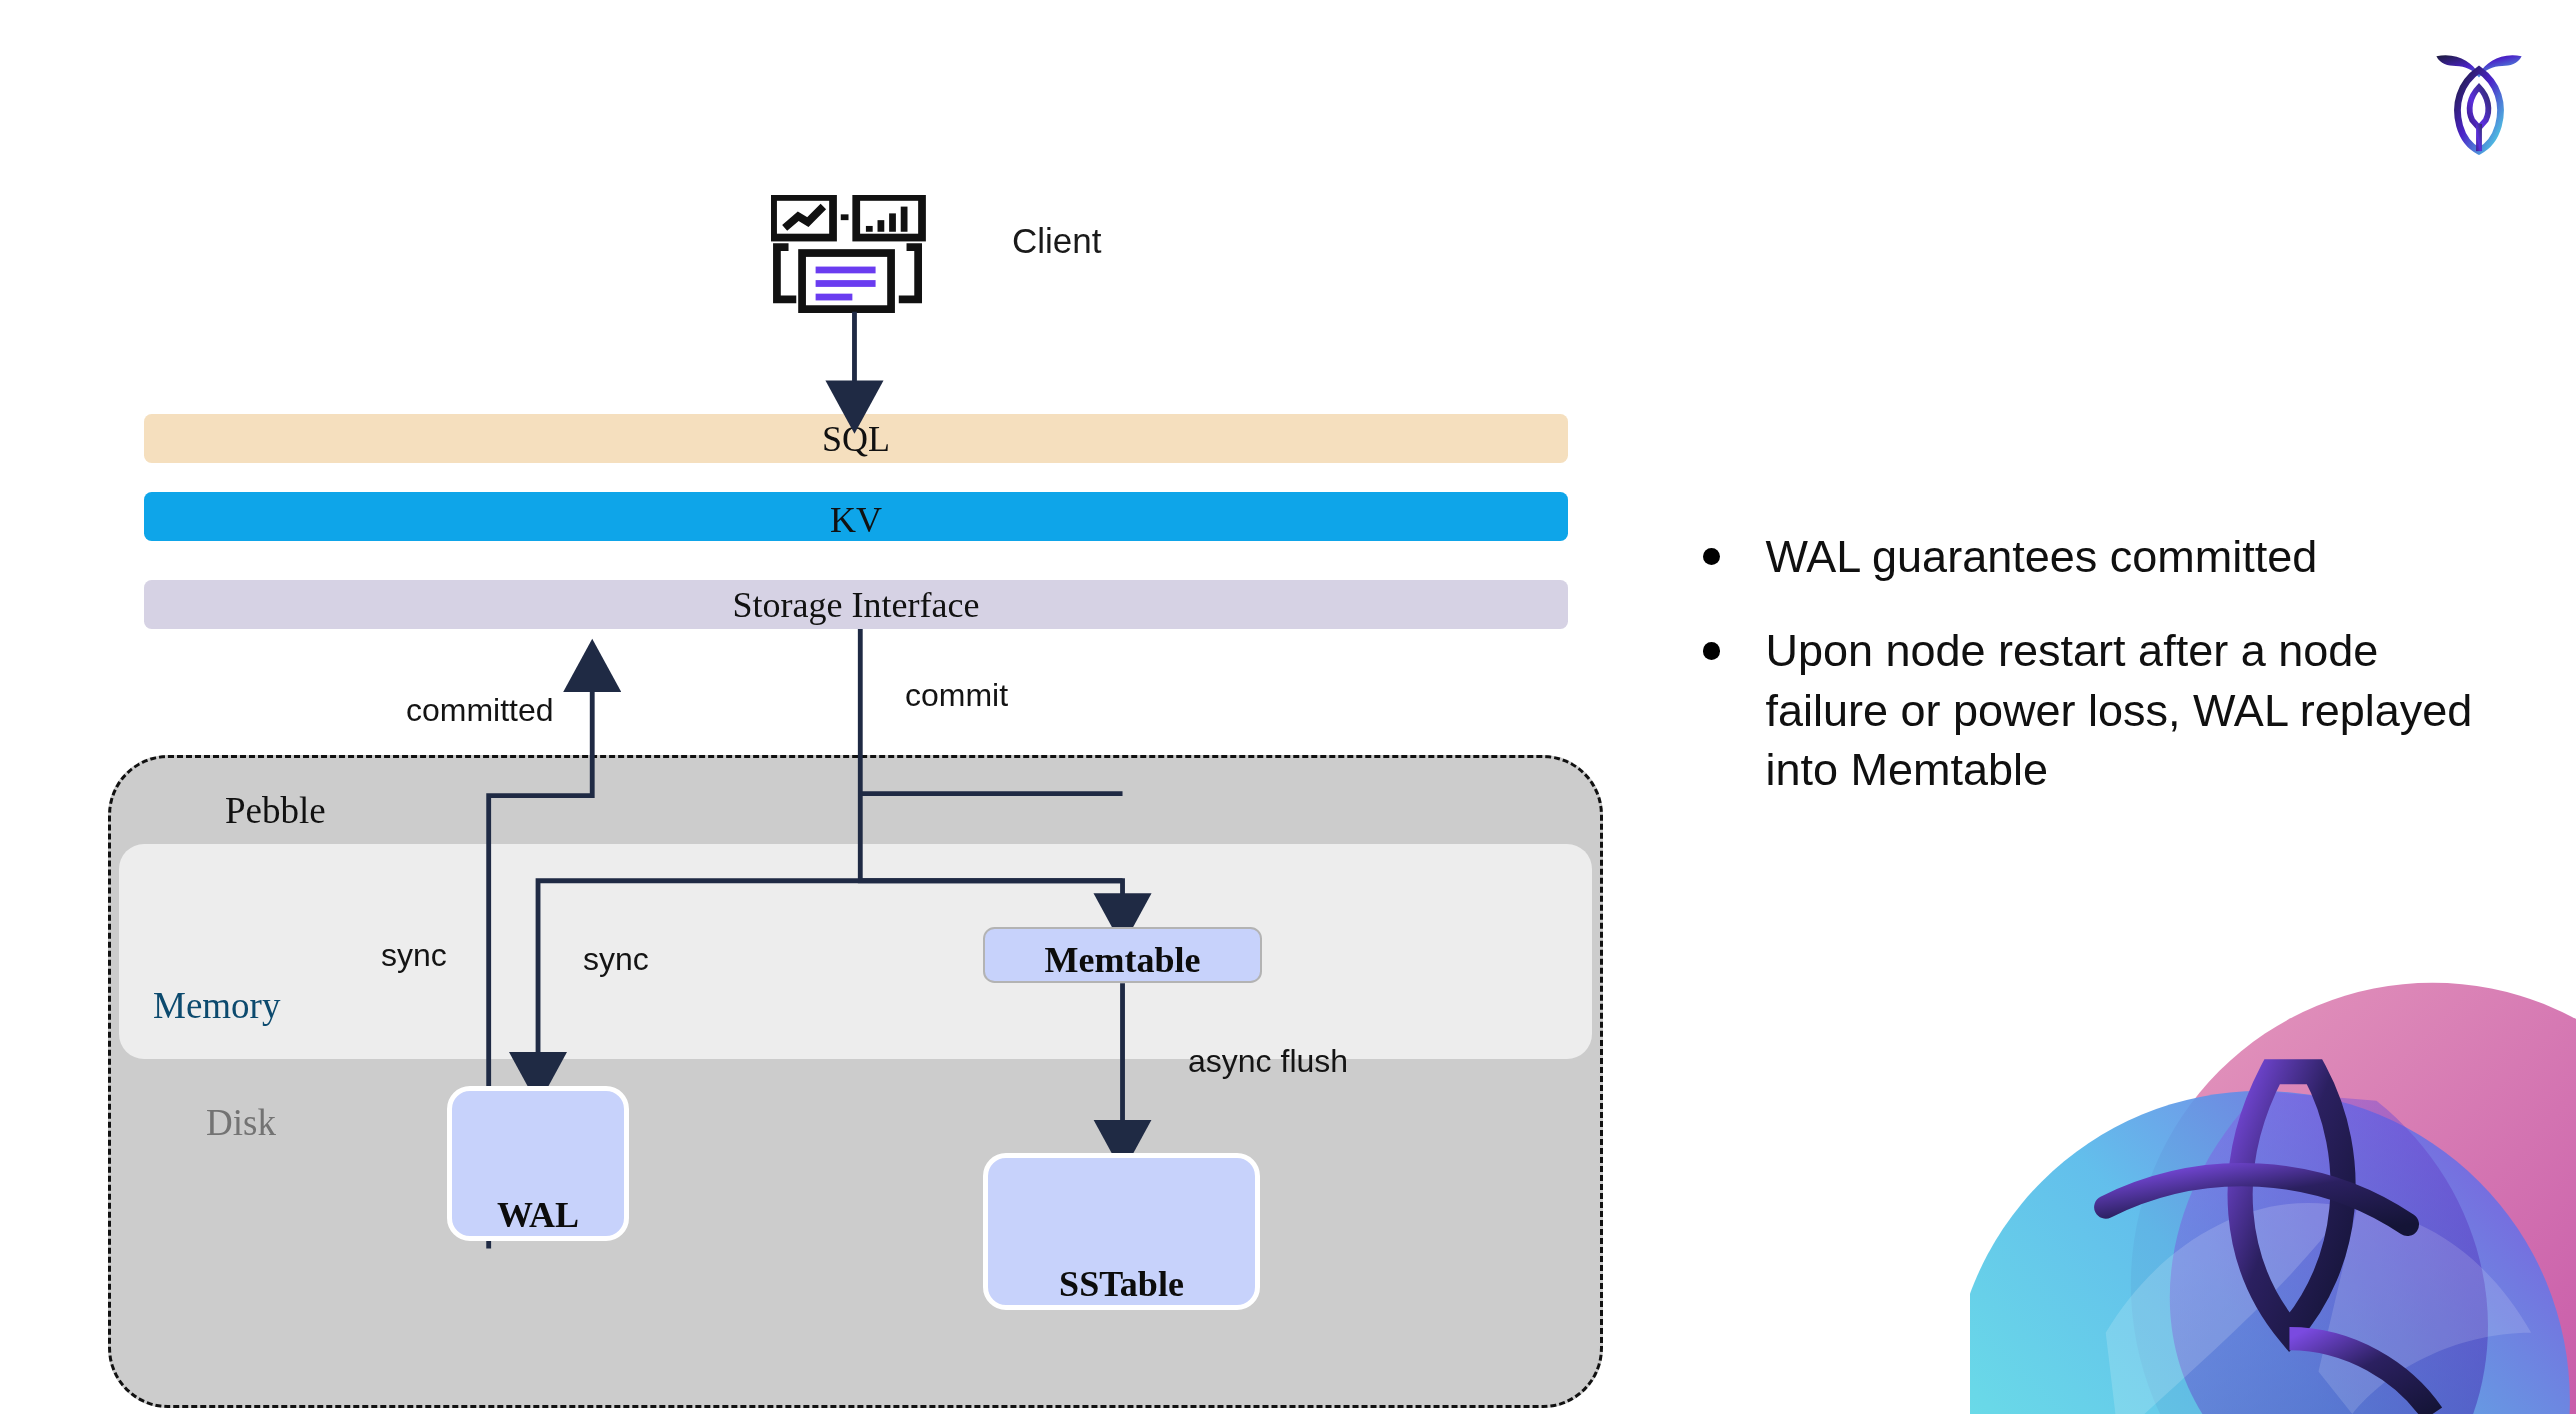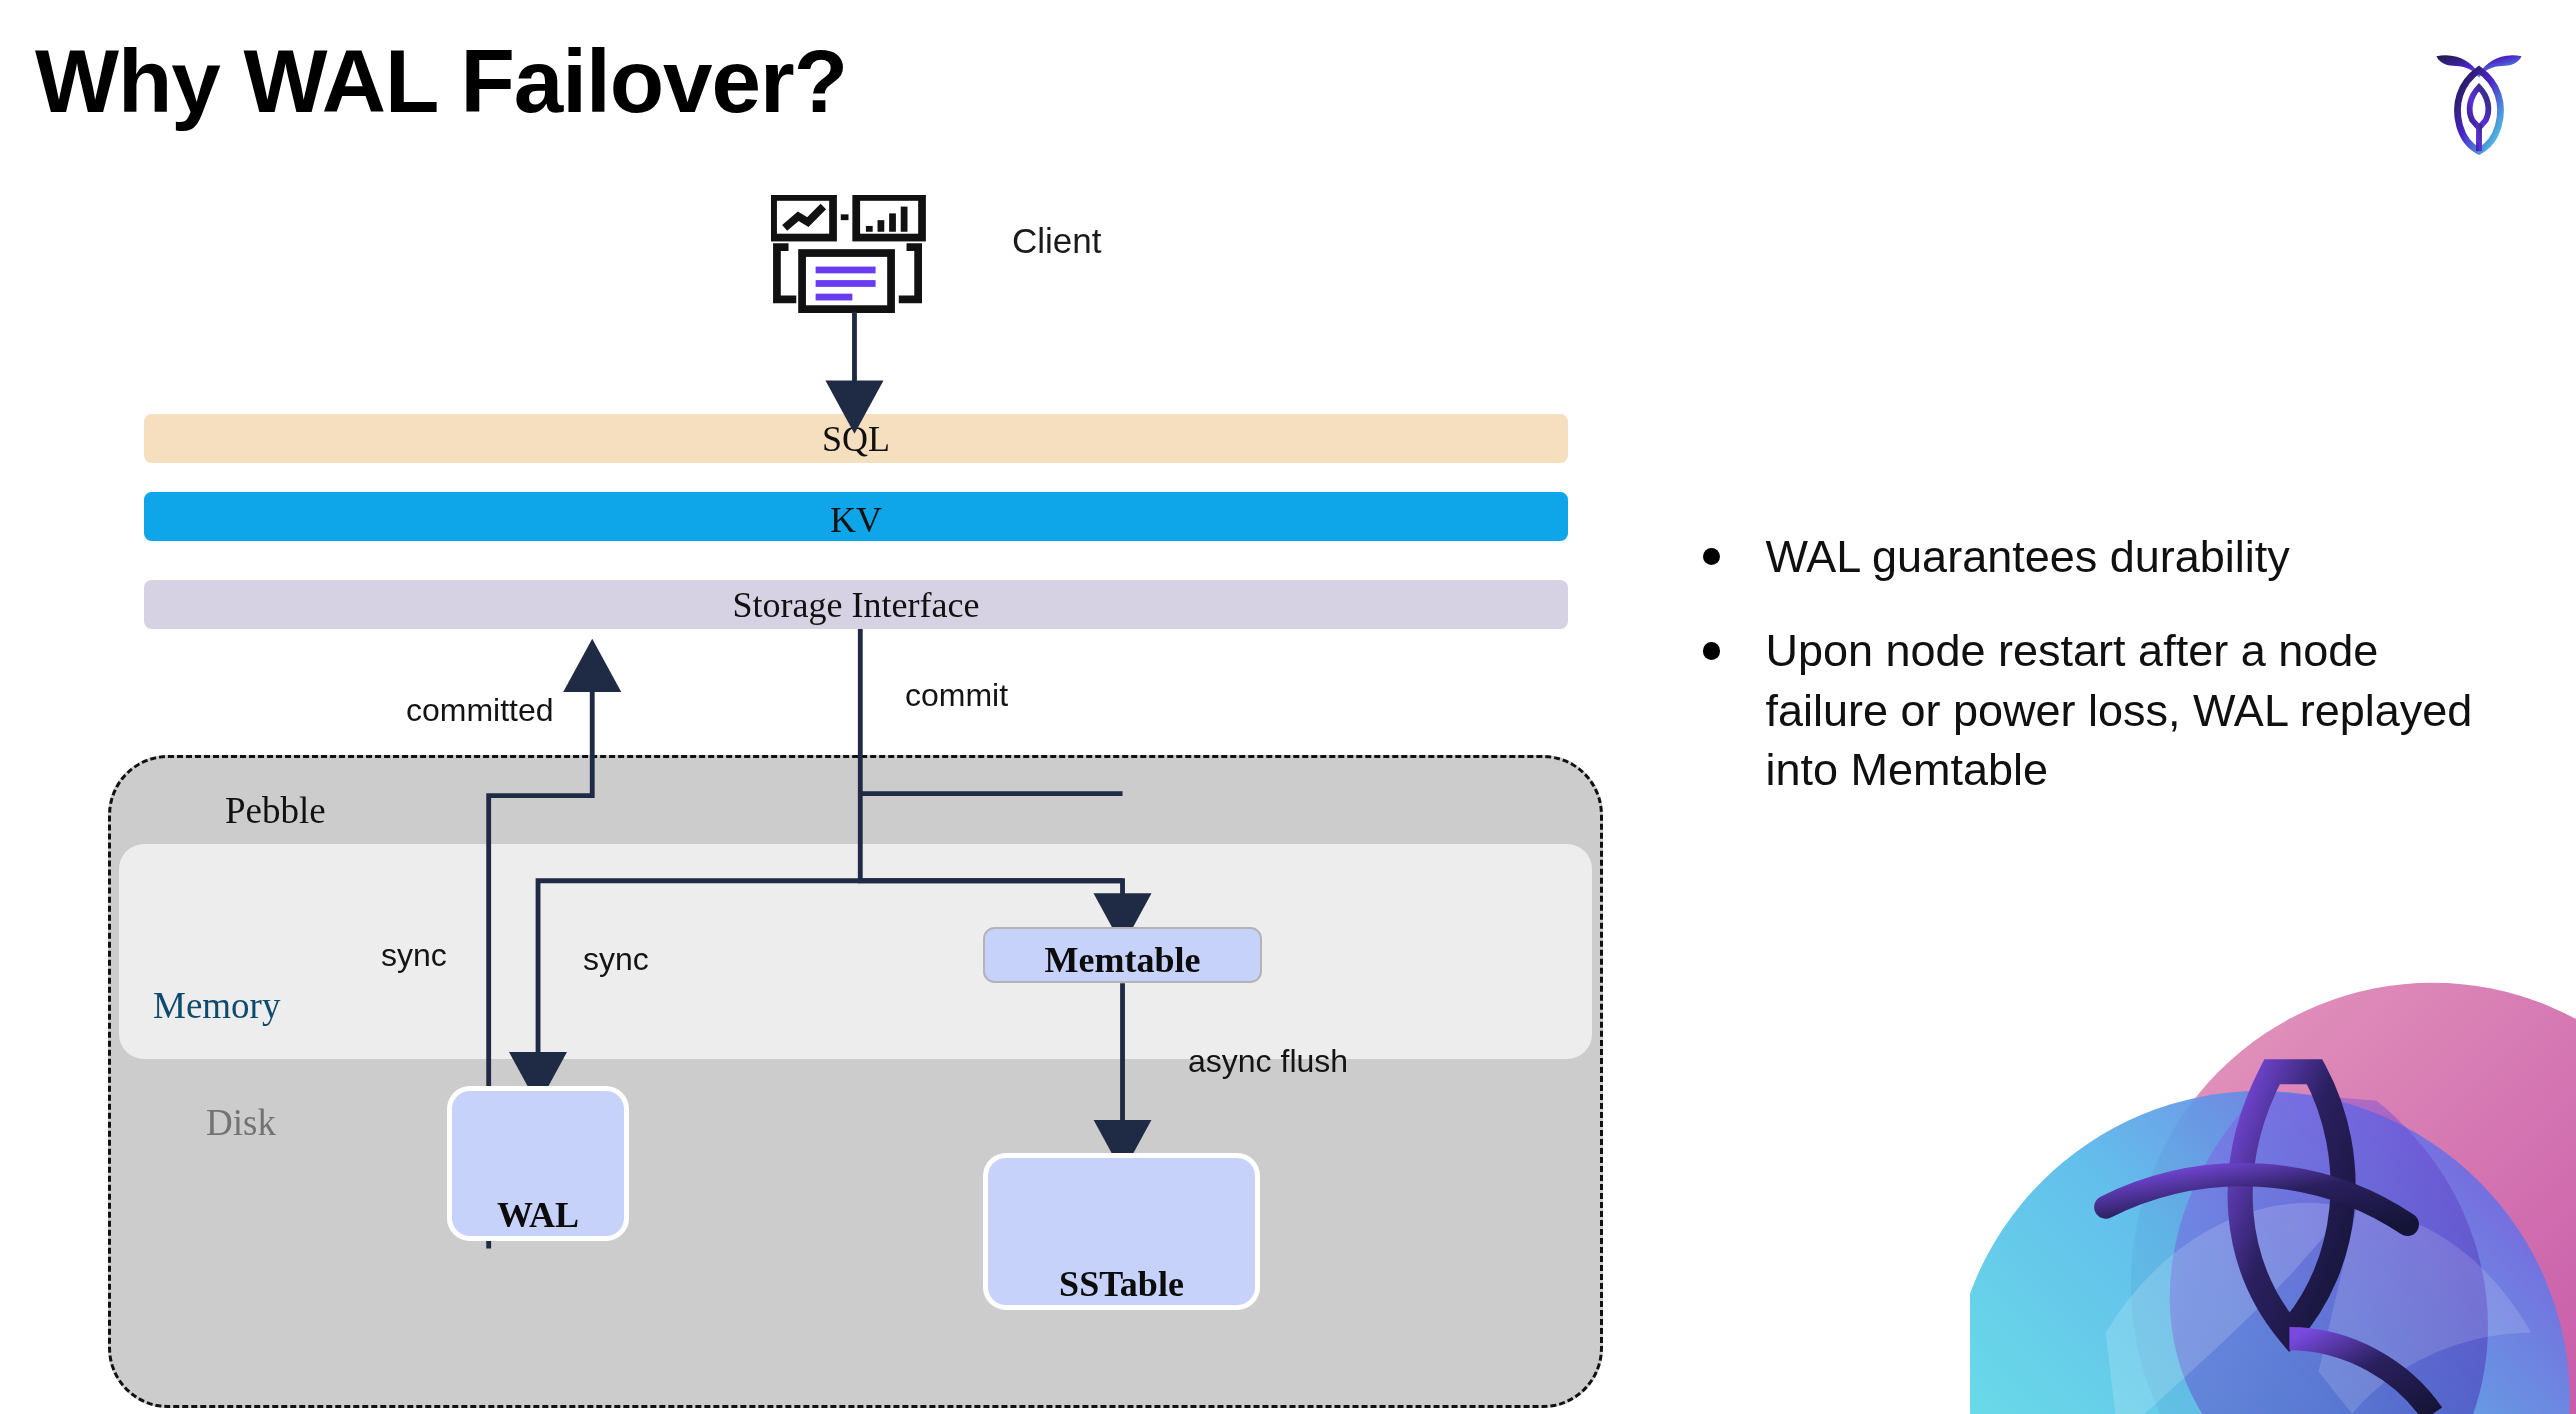--- a/index.html
+++ b/index.html
@@ -112,21 +112,20 @@
   .bullet-text{
     font-family:"Liberation Sans", sans-serif;
     font-size:45px;line-height:1.32;color:#101010;
   }
 </style>
 </head>
 <body>
 
 <div class="slide">
 
-  <div class="title">Why WAL Failover?</div>
 
   <div class="logo">
     <svg viewBox="0 0 128 128" width="124" height="124" aria-hidden="true">
       <defs>
         <linearGradient id="lg1" x1="0" y1="0" x2="1" y2="1">
           <stop offset="0%" stop-color="#1c1b3a"></stop>
           <stop offset="45%" stop-color="#4b23c8"></stop>
           <stop offset="100%" stop-color="#4fe5e8"></stop>
         </linearGradient>
         <linearGradient id="lg2" x1="1" y1="0" x2="0" y2="1">
@@ -246,21 +245,21 @@
 
   <div class="edge-label lb-committed">committed</div>
   <div class="edge-label lb-commit">commit</div>
   <div class="edge-label lb-sync1">sync</div>
   <div class="edge-label lb-sync2">sync</div>
   <div class="edge-label lb-flush">async flush</div>
 
   <div class="bullets">
     <div class="bullet">
       <span class="bullet-dot"></span>
-      <span class="bullet-text">WAL guarantees durability</span>
+      <span class="bullet-text">WAL guarantees committed</span>
     </div>
     <div class="bullet">
       <span class="bullet-dot"></span>
       <span class="bullet-text">Upon node restart after a node failure or power loss, WAL replayed into Memtable</span>
     </div>
   </div>
 
 </div>
 
 

